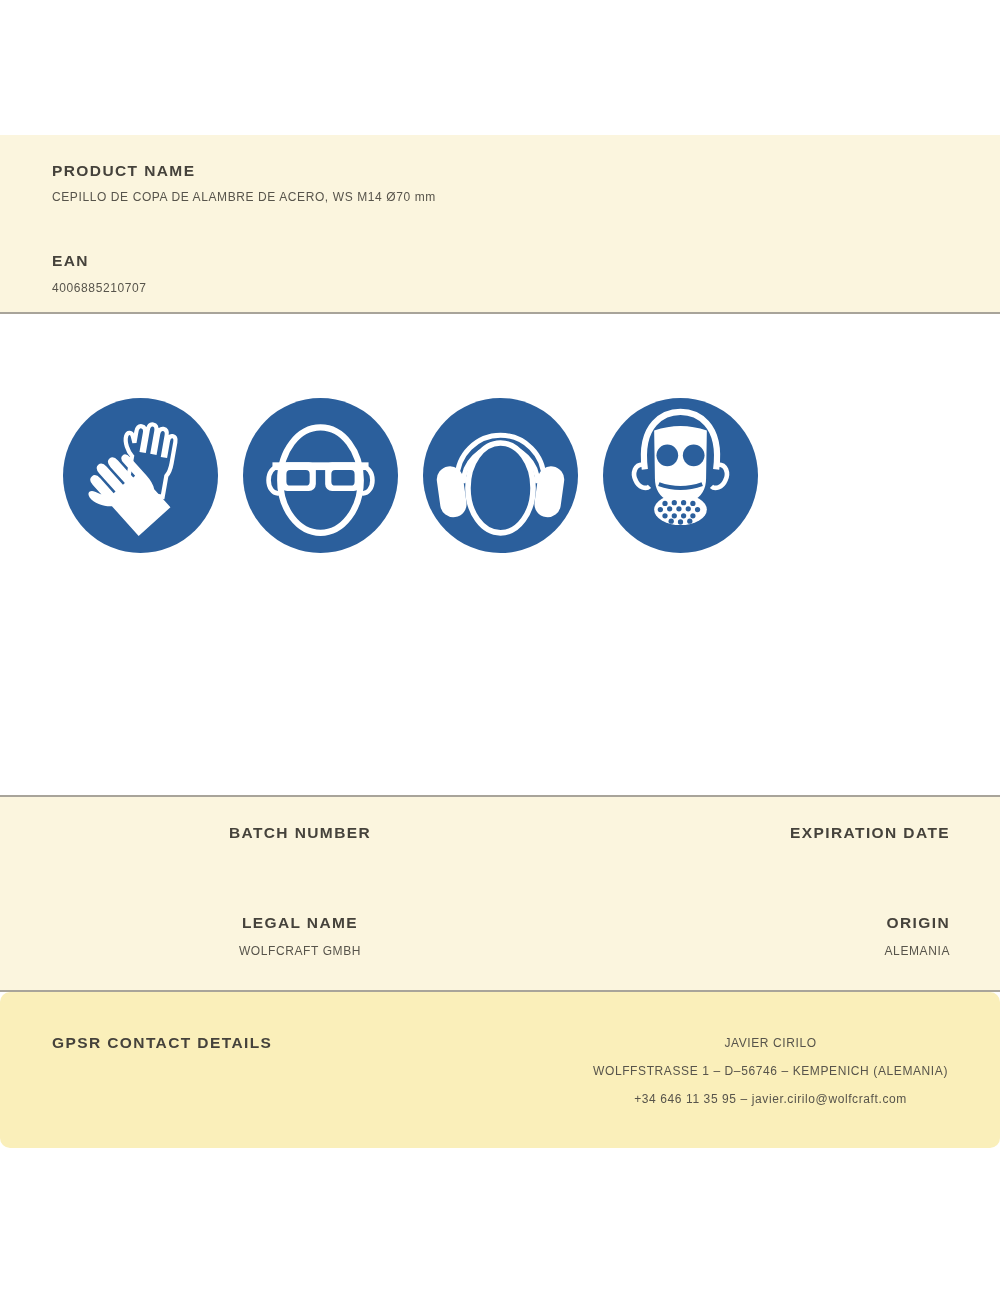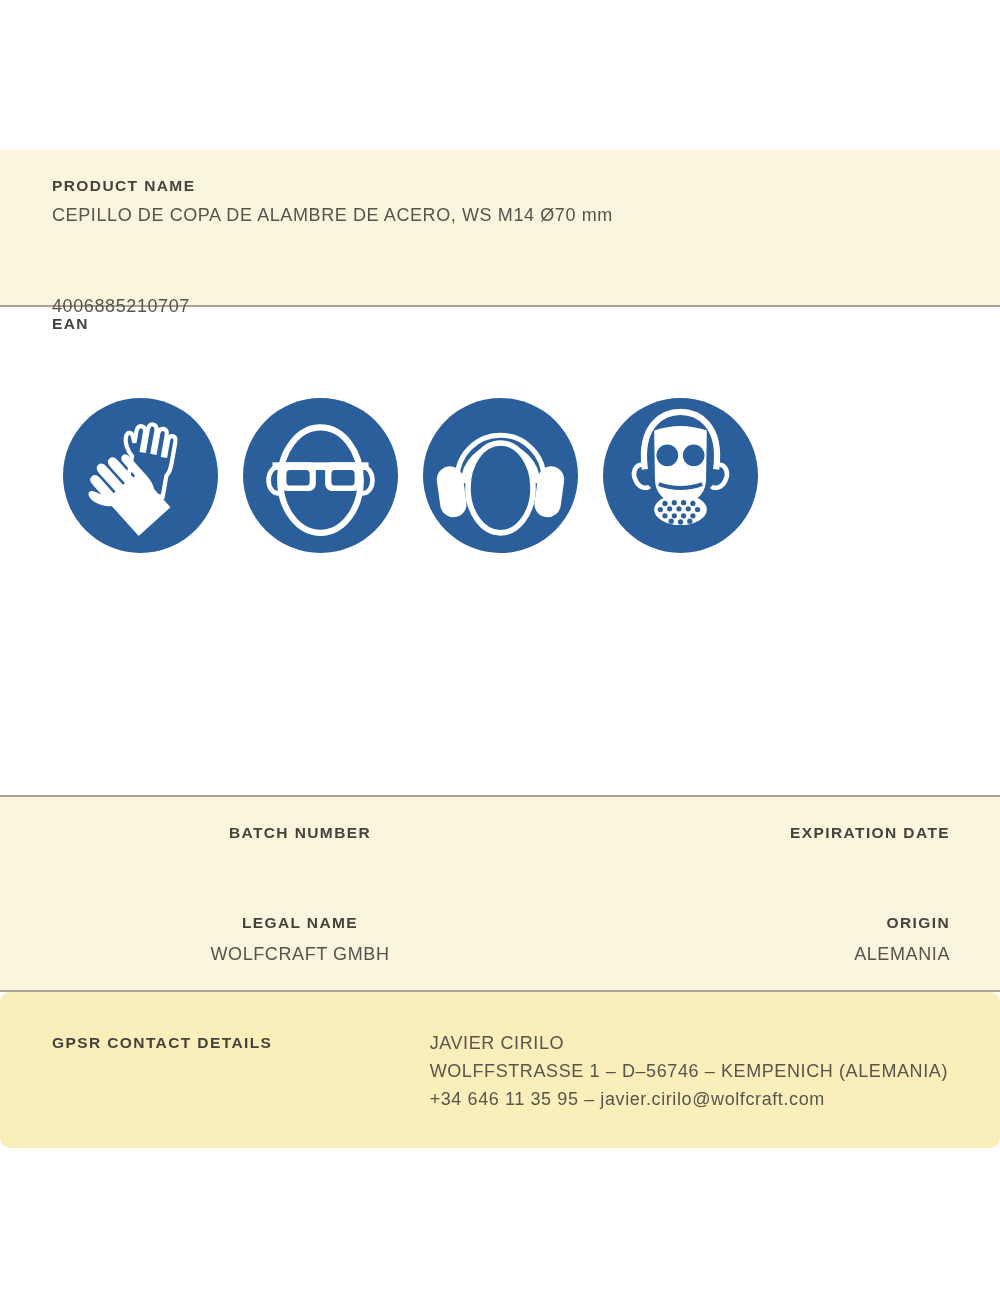--- a/index.html
+++ b/index.html
@@ -9,35 +9,35 @@
     height: 1300px;
     background: #ffffff;
     font-family: "Liberation Sans", sans-serif;
     overflow: hidden;
   }
   .band { position: absolute; left: 0; right: 0; box-sizing: border-box; }
 
   .band-cream { background: var(--cream, #FBF5DE); }
   .band-yellow { background: var(--yellow, #FAEFBA); border-radius: 10px; }
 
-  .sec-product { top: 150px; height: 157px; border-bottom: 2px solid var(--border, #A8A49A); }
+  .sec-product { top: 135px; height: 179px; border-bottom: 2px solid var(--border, #A8A49A); }
   .sec-details { top: 795px; height: 197px; border-top: 2px solid var(--border, #A8A49A); border-bottom: 2px solid var(--border, #A8A49A); padding-left: 24px; }
   .sec-contact { top: 992px; height: 156px; }
 
   .abs { position: absolute; }
 
   .label {
     font-size: 15.5px;
     font-weight: bold;
     letter-spacing: 1.4px;
     color: var(--label-text, #45423B);
     white-space: nowrap;
   }
   .value {
-    font-size: 18px;
+    font-size: 12px;
     font-weight: normal;
     letter-spacing: 0.6px;
     color: var(--body-text, #57544B);
     white-space: nowrap;
   }
 
   .icons-row {
     position: absolute;
     top: 398px;
     left: 63px;
@@ -46,33 +46,33 @@
   }
   .safety-icon { width: 155px; height: 155px; display: block; }
 
   .col-left  { left: 50px;  width: 500px; text-align: center; }
   .col-right { left: 450px; width: 500px; text-align: right; }
 
   .contact-block {
     position: absolute;
     right: 52px;
     top: 37px;
-    text-align: left;
+    text-align: center;
     line-height: 28px;
   }
 </style>
 </head>
 <body>
 
 <div class="page">
 
   <section class="band band-cream sec-product">
     <div class="abs label" style="left:52px; top:27px;">PRODUCT NAME</div>
     <div class="abs value" style="left:52px; top:55px;">CEPILLO DE COPA DE ALAMBRE DE ACERO, WS M14 Ø70 mm</div>
-    <div class="abs label" style="left:52px; top:117px;margin-top:48px;">EAN</div>
+    <div class="abs label" style="left:52px; top:117px;">EAN</div>
     <div class="abs value" style="left:52px; top:146px;">4006885210707</div>
   </section>
 
   <div class="icons-row">
 
     <svg class="safety-icon" viewBox="0 0 100 100">
       <circle cx="50" cy="50" r="50" fill="var(--icon-blue, #2B5F9C)"></circle>
       <defs>
         <path id="glove" d="M6,58 L6,30 C2,27 -2,20 -1.5,15 C-1,11 2.5,11 4,14.5 L6,19 L6,10
           Q6,5 9.5,5 Q13,5 13,10 L13,24 L14.8,24 L14.8,7 Q14.8,2 18.3,2 Q21.8,2 21.8,7 L21.8,24

